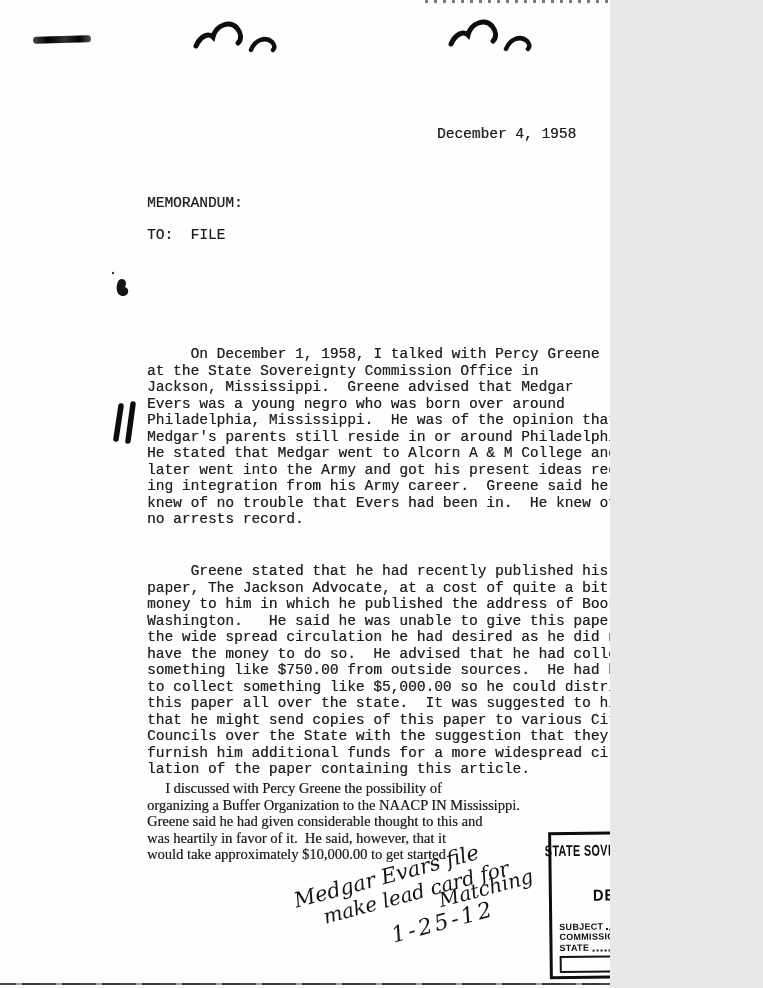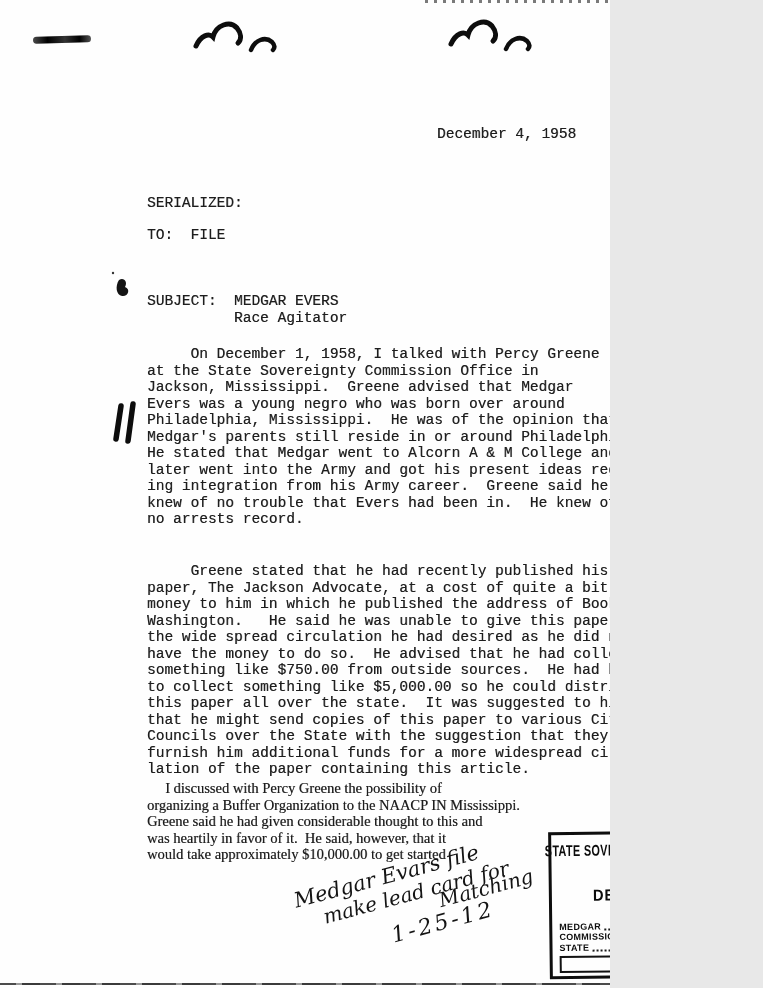--- a/index.html
+++ b/index.html
@@ -76,24 +76,22 @@
 </head>
 <body>
 
 <div class="page">
 
   <div class="top-dotted"></div>
   <div class="bottom-edge"></div>
   <div class="smudge"></div>
 
   <div class="typed date-line">December 4, 1958</div>
-  <div class="typed memo-label">SERIALIZED:</div>
+  <div class="typed memo-label">MEMORANDUM:</div>
   <div class="typed to-line">TO:  FILE</div>
-  <div class="typed subject-line">SUBJECT:  MEDGAR EVERS
-          Race Agitator</div>
   <div class="typed para-1">     On December 1, 1958, I talked with Percy Greene
 at the State Sovereignty Commission Office in
 Jackson, Mississippi.  Greene advised that Medgar
 Evers was a young negro who was born over around
 Philadelphia, Mississippi.  He was of the opinion that
 Medgar's parents still reside in or around Philadelphia.
 He stated that Medgar went to Alcorn A &amp; M College and
 later went into the Army and got his present ideas regard-
 ing integration from his Army career.  Greene said he
 knew of no trouble that Evers had been in.  He knew of
@@ -115,21 +113,21 @@
 organizing a Buffer Organization to the NAACP IN Mississippi.
 Greene said he had given considerable thought to this and
 was heartily in favor of it.  He said, however, that it
 would take approximately $10,000.00 to get started</div>
 
   <div class="stamp">
     <div class="stamp-title">STATE SOVEREIGNTY COMMISSION</div>
     <div class="stamp-date">DEC 4  1958</div>
     <div class="stamp-rows">
       <div class="stamp-row">
-        <span>MEDGAR</span>
+        <span>SUBJECT</span>
         <span class="leader"></span>
       </div>
       <div class="stamp-row">
         <span>COMMISSION</span>
         <span class="leader"></span>
       </div>
       <div class="stamp-row">
         <span>STATE</span>
         <span class="leader"></span>
       </div>

